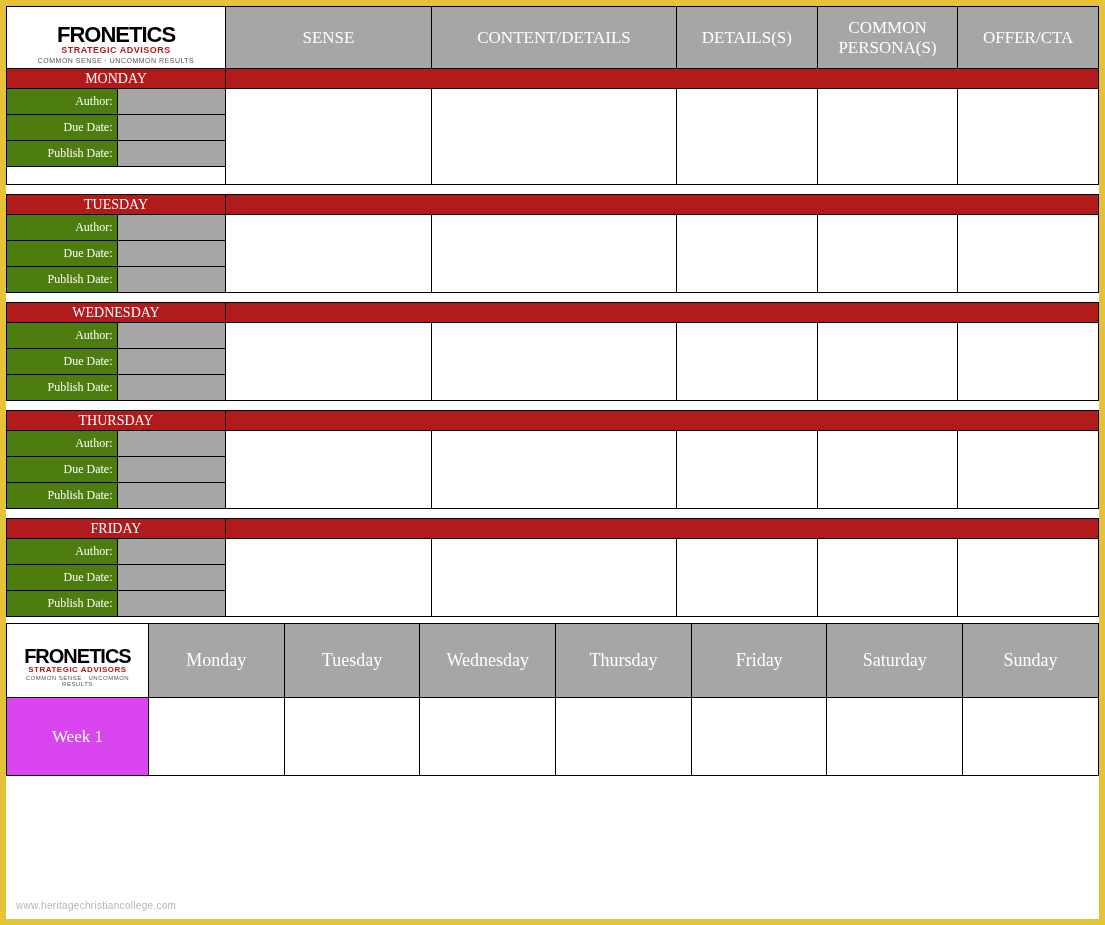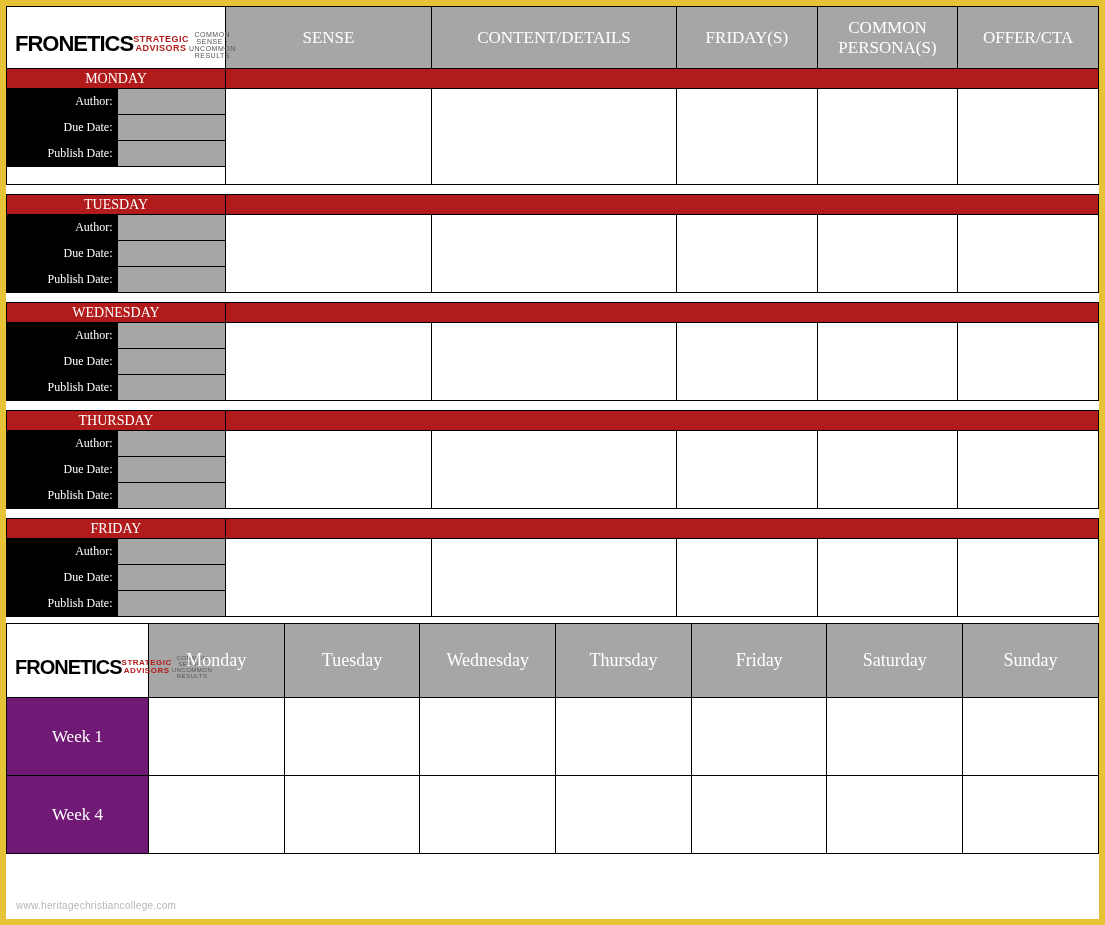--- a/index.html
+++ b/index.html
@@ -8,22 +8,23 @@
     background: #fff;
     width: 1105px;
     height: 925px;
     border: 6px solid #e6c236;
     overflow: hidden;
     position: relative;
   }
 
   .logo {
     display: flex;
-    flex-direction: row;
+    flex-direction: column;
     align-items: center;
+    justify-content: center;
     padding: 4px 8px;
     line-height: 1;
     margin-top: 12px;
   }
   .logo .main { font-family: Arial, sans-serif; font-weight: 900; letter-spacing: -1px; color: #000; }
   .logo .sub  { font-family: Arial, sans-serif; font-weight: 700; color: #b11b1b; letter-spacing: 0.5px; }
   .logo .tiny { font-family: Arial, sans-serif; font-weight: 500; color: #555; letter-spacing: 0.5px; }
 
   
   table.top { width: 100%; border-collapse: collapse; table-layout: fixed; }
@@ -60,21 +61,21 @@
     text-align: center;
     height: 20px;
     padding: 0;
   }
   .daybar td.dayrest {
     background: #b11b1b;
     border-left: none !important;
   }
 
   .metarow td.label {
-    background: #000000;
+    background: #4d7c0f;
     color: #fff;
     font-family: Georgia, serif;
     font-size: 12px;
     text-align: right;
     padding-right: 4px;
     height: 26px;
   }
   .metarow td.val {
     background: #a6a6a6;
     height: 17px;
@@ -108,21 +109,21 @@
     height: 74px;
     text-align: center;
     vertical-align: middle;
   }
   .bot-logo-cell { background: #fff; }
   .bot-logo-cell .main { font-size: 20px; }
   .bot-logo-cell .sub  { font-size: 8px; }
   .bot-logo-cell .tiny { font-size: 6px; margin-top: 1px; }
 
   .weeklabel {
-    background: #701a75;
+    background: #d946ef;
     color: #fff;
     font-family: Georgia, serif;
     font-weight: 400;
     font-size: 17px;
     text-align: center;
     vertical-align: middle;
     height: 78px;
   }
   .weekcell { background: #fff; }
 
@@ -154,21 +155,21 @@
       <tr>
     <th colspan="2" class="logo-cell">
       <div class="logo">
         <span class="main">FRONETICS</span>
         <span class="sub">STRATEGIC ADVISORS</span>
         <span class="tiny">COMMON SENSE · UNCOMMON RESULTS</span>
       </div>
     </th>
     <th class="headcell">SENSE</th>
     <th class="headcell">CONTENT/DETAILS</th>
-    <th class="headcell">FRIDAY(S)</th>
+    <th class="headcell">DETAILS(S)</th>
     <th class="headcell">COMMON PERSONA(S)</th>
     <th class="headcell">OFFER/CTA</th>
   </tr>
 
   <tr class="daybar">
     <td colspan="2" class="dayname">MONDAY</td>
     <td class="dayrest" colspan="5"></td>
   </tr>
   <tr class="metarow">
     <td class="label">Author:</td>
@@ -324,26 +325,16 @@
   <tr>
     <td class="weeklabel">Week 1</td>
     <td class="weekcell"></td>
         <td class="weekcell"></td>
         <td class="weekcell"></td>
         <td class="weekcell"></td>
         <td class="weekcell"></td>
         <td class="weekcell"></td>
         <td class="weekcell"></td>
   </tr>
-  <tr>
-    <td class="weeklabel">Week 4</td>
-    <td class="weekcell"></td>
-        <td class="weekcell"></td>
-        <td class="weekcell"></td>
-        <td class="weekcell"></td>
-        <td class="weekcell"></td>
-        <td class="weekcell"></td>
-        <td class="weekcell"></td>
-  </tr>
 </tbody>
   </table>
 
 <div class="watermark">www.heritagechristiancollege.com</div>
 
 </body></html>

